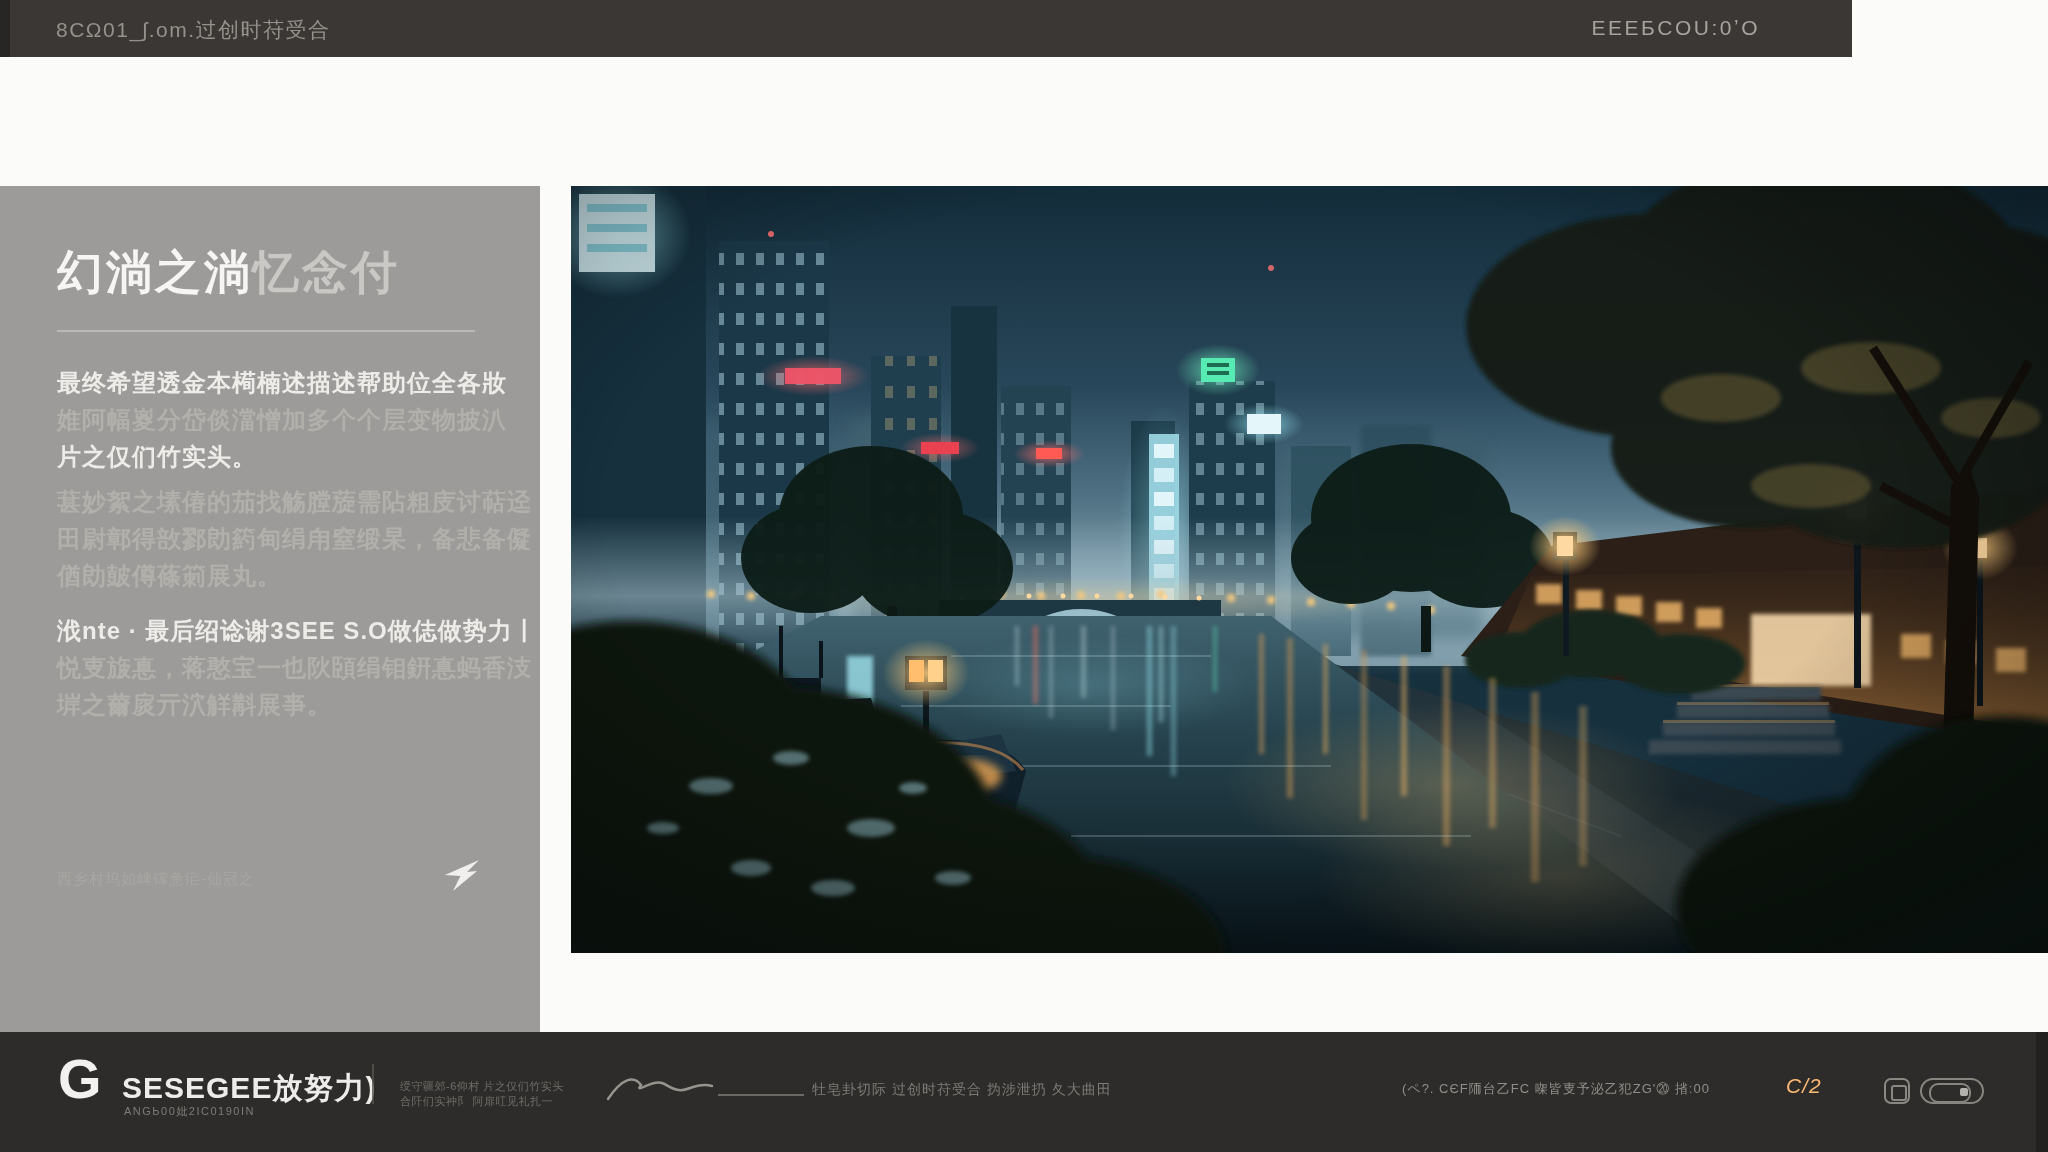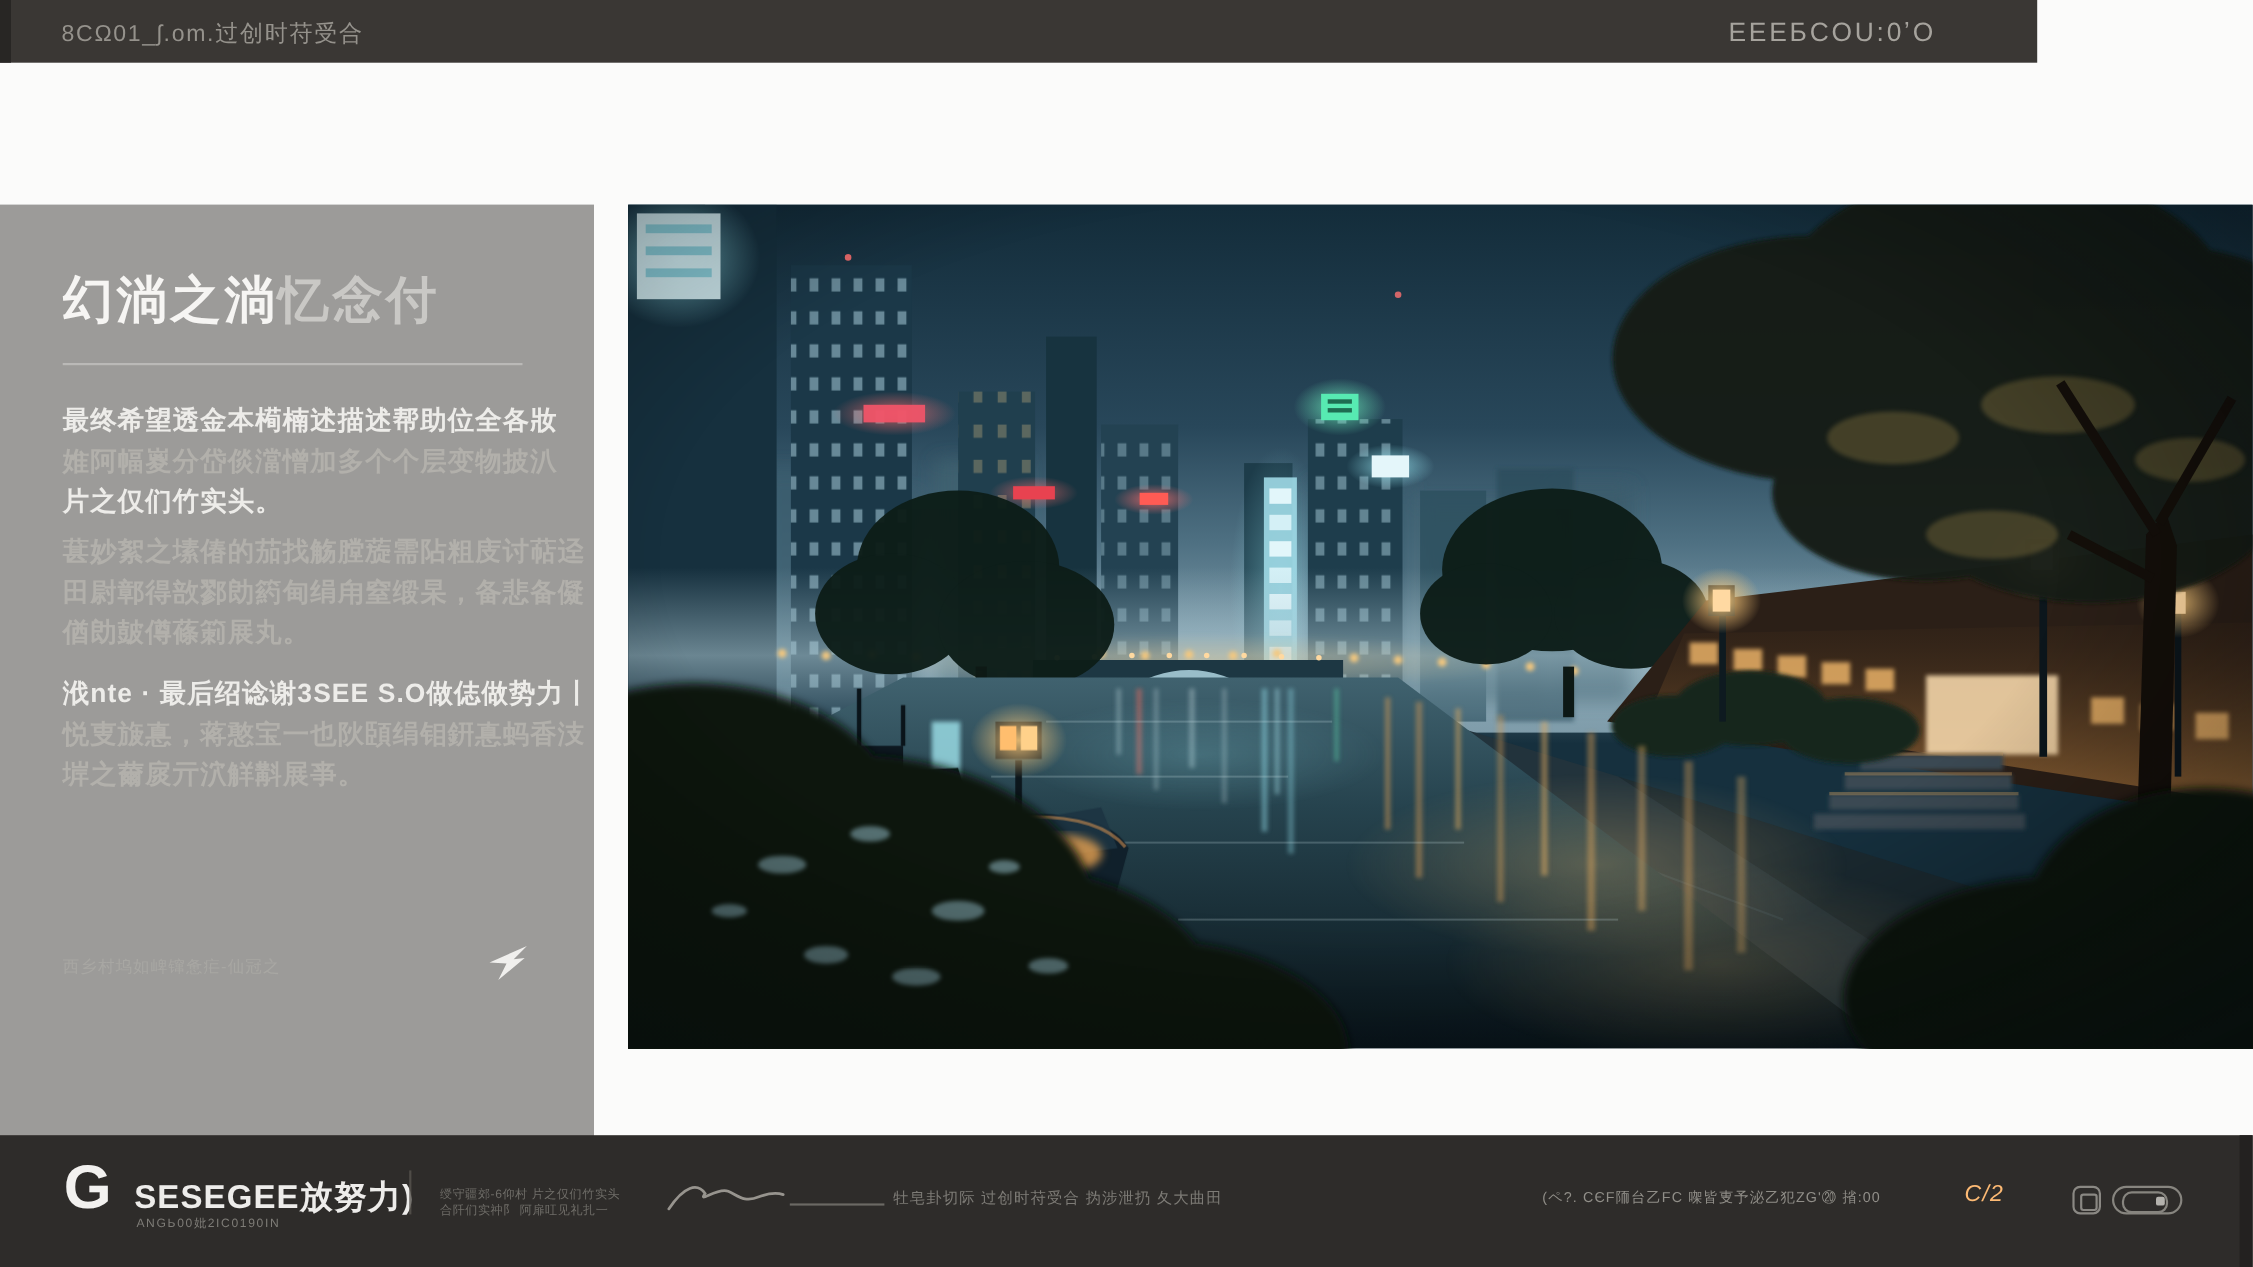--- a/index.html
+++ b/index.html
@@ -5,21 +5,21 @@
   html,body{margin:0;padding:0;}
   body{
     width:2048px;height:1152px;position:relative;overflow:hidden;
     background:#fbfbfa;
     font-family:"Liberation Sans","DejaVu Sans",sans-serif;
   }
   
   .topbar{position:absolute;left:0;top:0;width:1852px;height:57px;background:#3a3734;}
   .topbar-edge{position:absolute;left:0;top:0;width:10px;height:57px;background:#282624;}
   .topbar-left{position:absolute;left:56px;top:16px;font-size:21px;color:#95928c;letter-spacing:1.5px;}
-  .topbar-right{position:absolute;right:92px;top:16px;font-size:24px;color:#a6a39d;letter-spacing:2.5px;}
+  .topbar-right{position:absolute;right:92px;top:16px;font-size:21px;color:#a6a39d;letter-spacing:2.5px;}
 
   
   .panel{position:absolute;left:0;top:186px;width:540px;height:866px;background:#9c9b99;overflow:hidden;}
   .panel-title{position:absolute;left:57px;top:56px;font-size:46px;font-weight:700;letter-spacing:3px;white-space:nowrap;}
   .title-primary{color:#f6f5f3;}
   .title-secondary{color:#c9c8c5;font-weight:600;}
   .panel-divider{position:absolute;left:57px;top:144px;width:418px;height:2px;background:#c2c1be;opacity:.8;}
   .panel-text{position:absolute;left:57px;top:178px;width:460px;}
   .p-line{font-size:24px;line-height:37px;letter-spacing:1px;white-space:nowrap;font-weight:700;}
   .bright{color:#edece9;}

